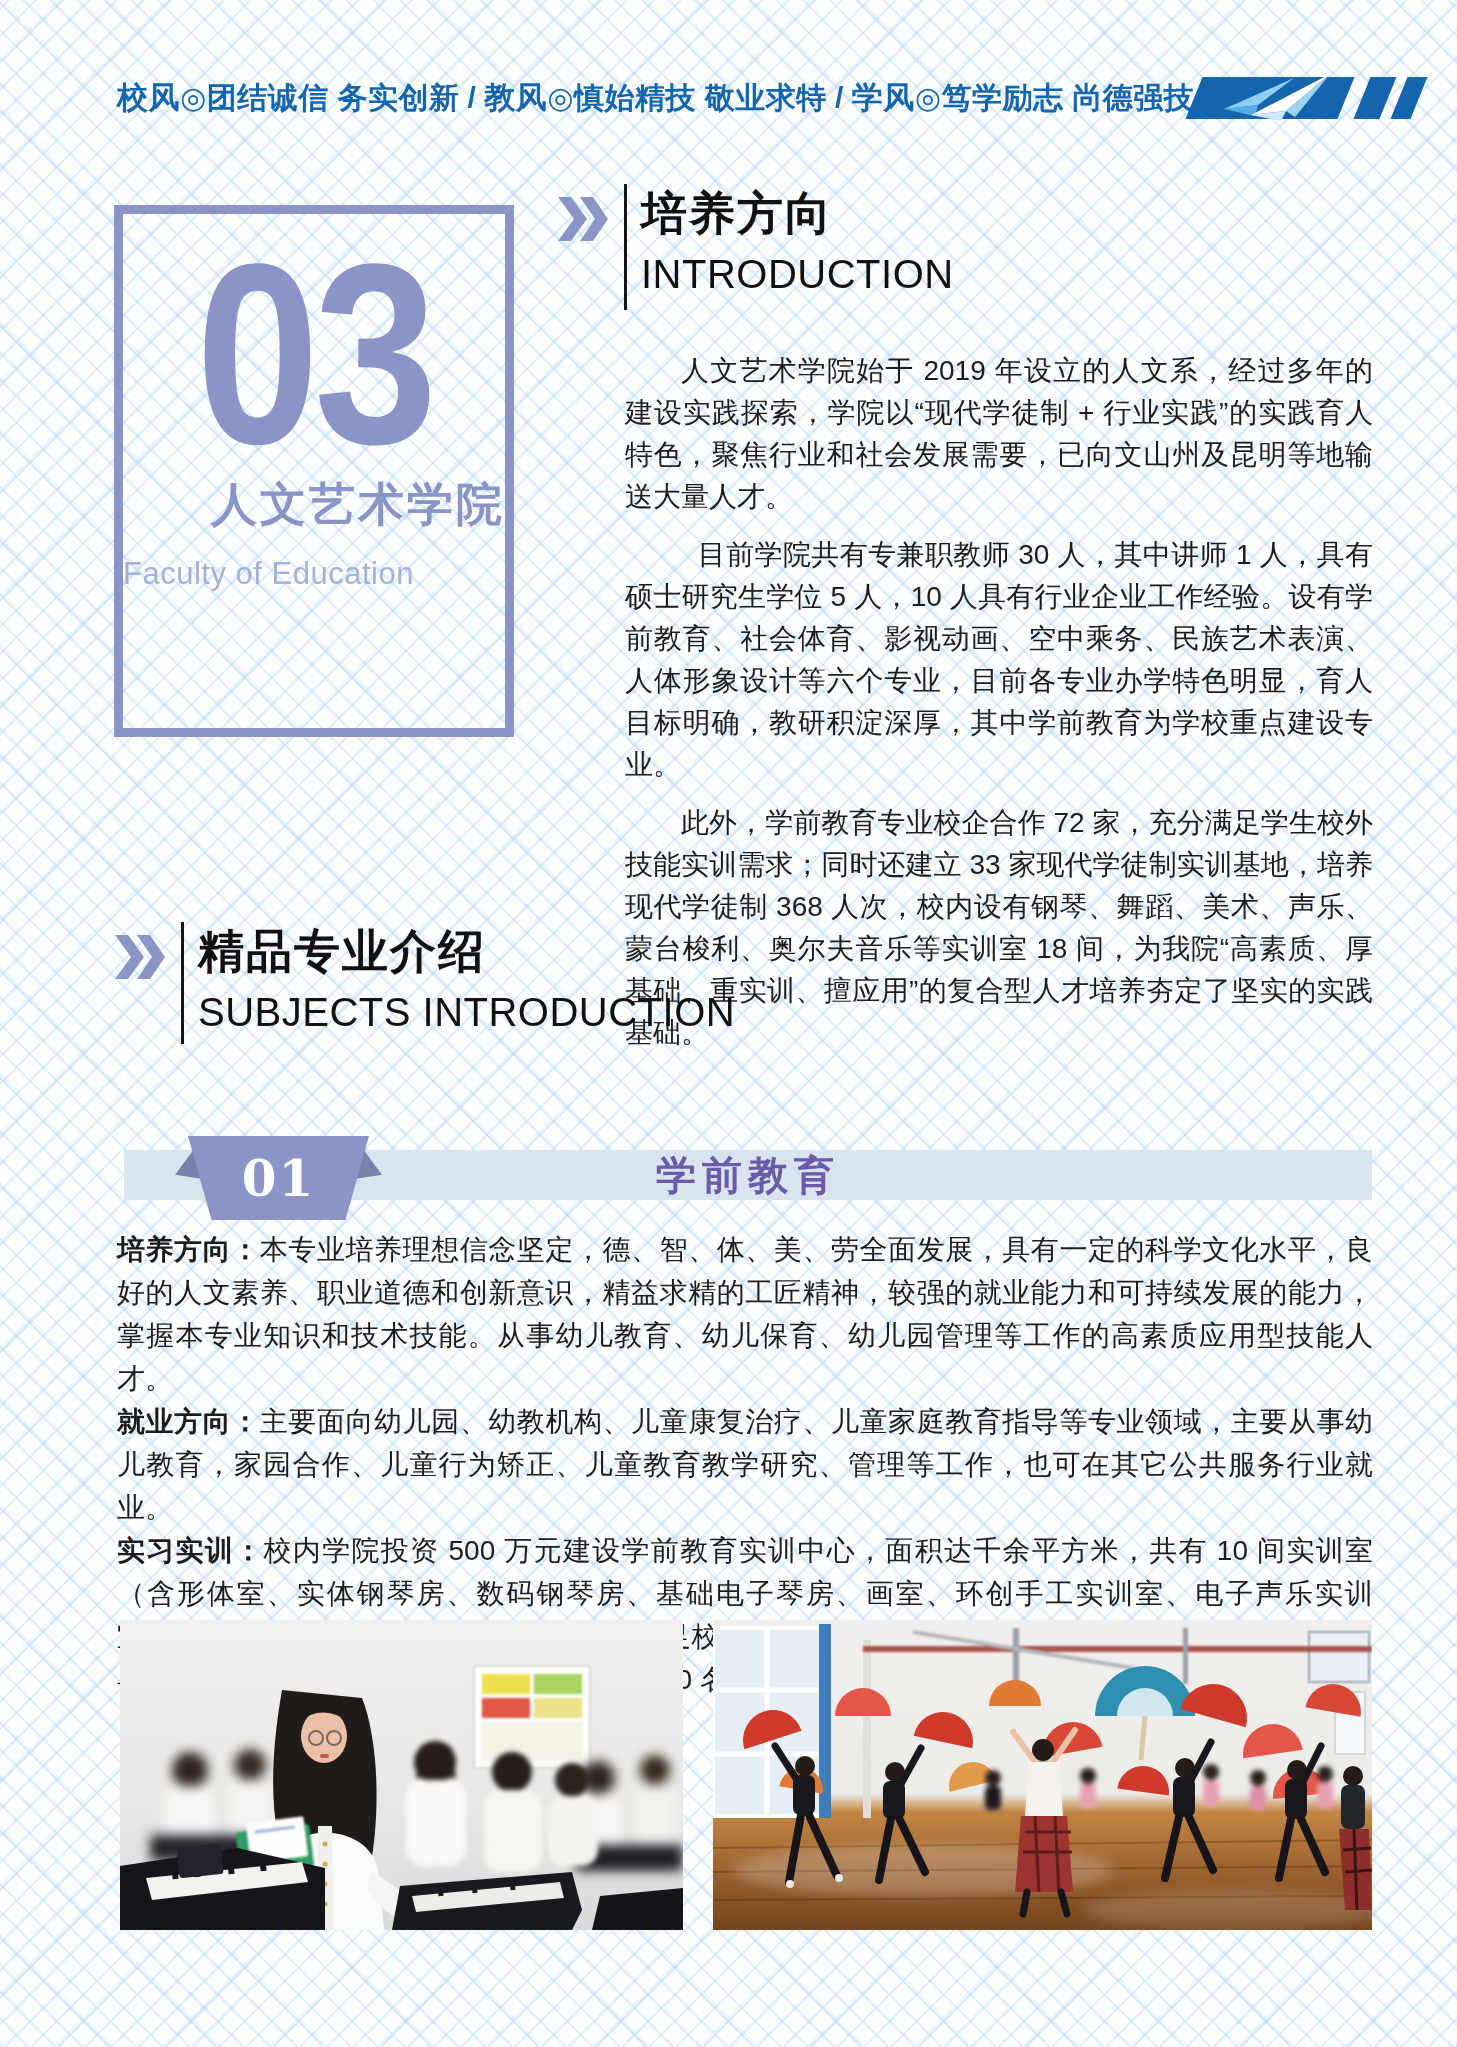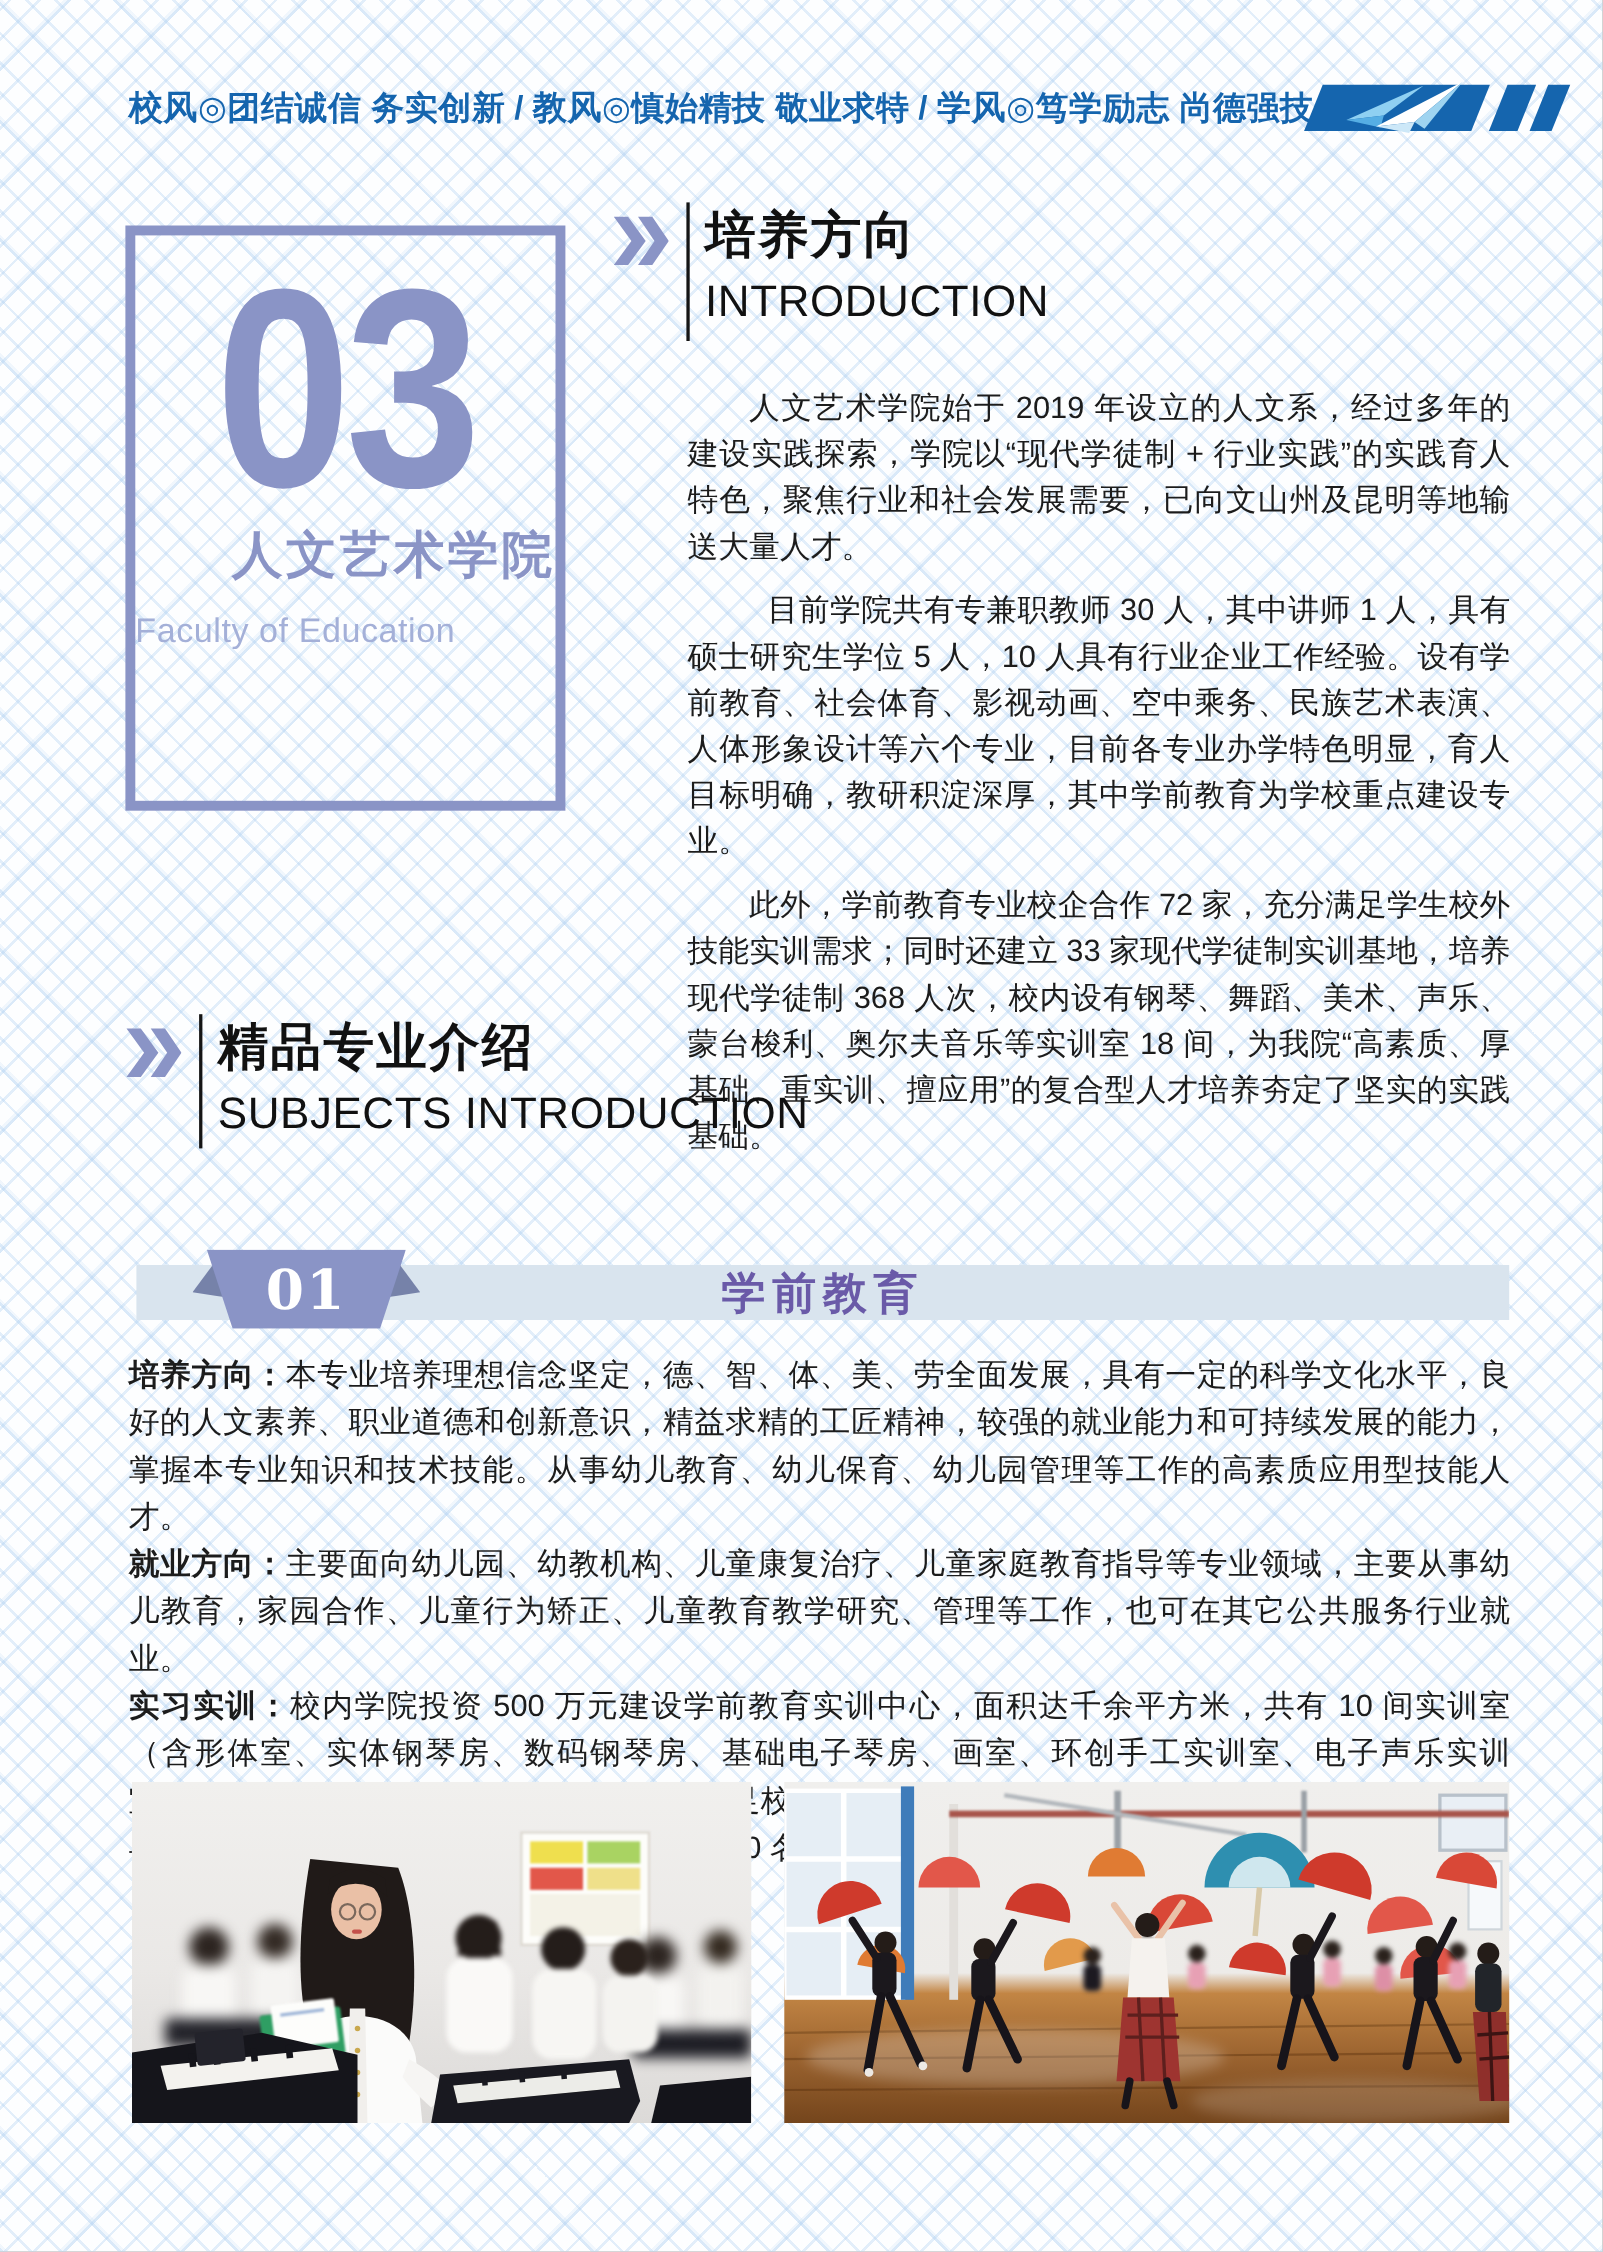--- a/index.html
+++ b/index.html
@@ -61,21 +61,21 @@
   .intro-col p.indent-lg{text-indent:2.6em;}
   
   .band{position:absolute;left:124px;top:1150px;width:1248px;height:50px;
     background:var(--band-bg);display:flex;align-items:center;justify-content:center;}
   .major-name{font-family:"DejaVu Serif","Liberation Serif",serif;font-size:40px;font-weight:700;
     color:var(--major-purple);letter-spacing:6px;}
   .ribbon{position:absolute;left:175px;top:1136px;width:207px;height:64px;}
   .wing{position:absolute;top:1px;width:28px;height:42px;background:var(--periwinkle-dark);}
   .wing-left{left:0;clip-path:polygon(100% 0,0 90%,100% 100%);}
   .wing-right{right:0;clip-path:polygon(0 0,100% 90%,0 100%);}
-  .ribbon-main{position:absolute;left:13px;top:0;width:181px;height:72px;background:var(--periwinkle);
+  .ribbon-main{position:absolute;left:13px;top:0;width:181px;height:84px;background:var(--periwinkle);
     clip-path:polygon(0 0,100% 0,87% 100%,13% 100%);
     display:flex;align-items:center;justify-content:center;}
   .ribbon-num{font-family:"DejaVu Serif","Liberation Serif",serif;font-size:50px;font-weight:700;
     color:#fff;letter-spacing:2px;}
   
   .major-col{position:absolute;left:117px;top:1228px;width:1256px;
     font-size:28px;line-height:43px;color:var(--text-black);text-align:justify;}
   .major-col b{font-weight:800;}
   
   .photo{position:absolute;top:1620px;height:310px;overflow:hidden;}

